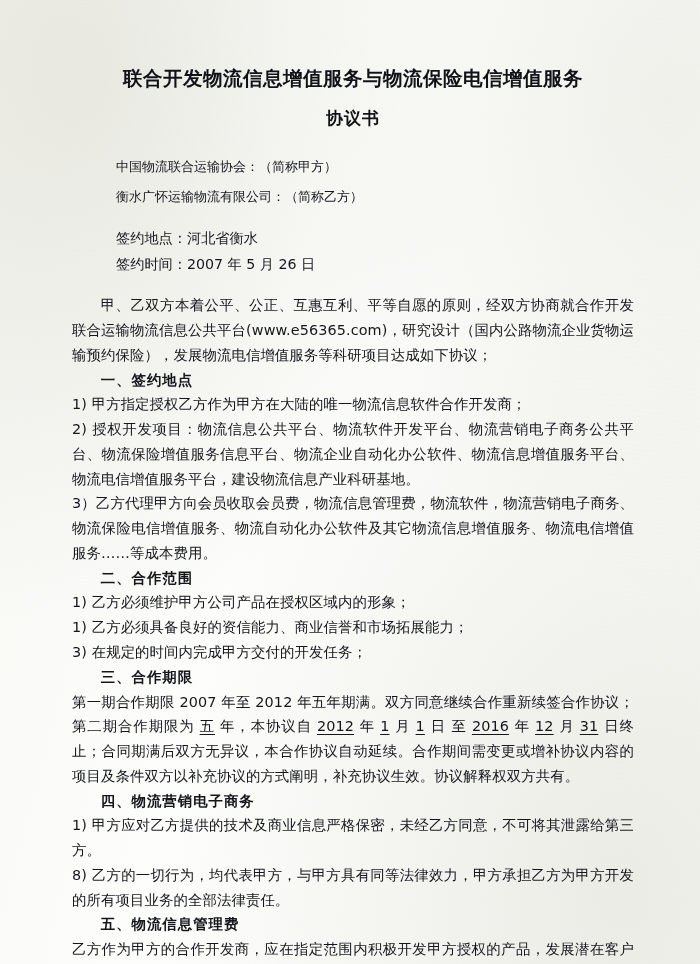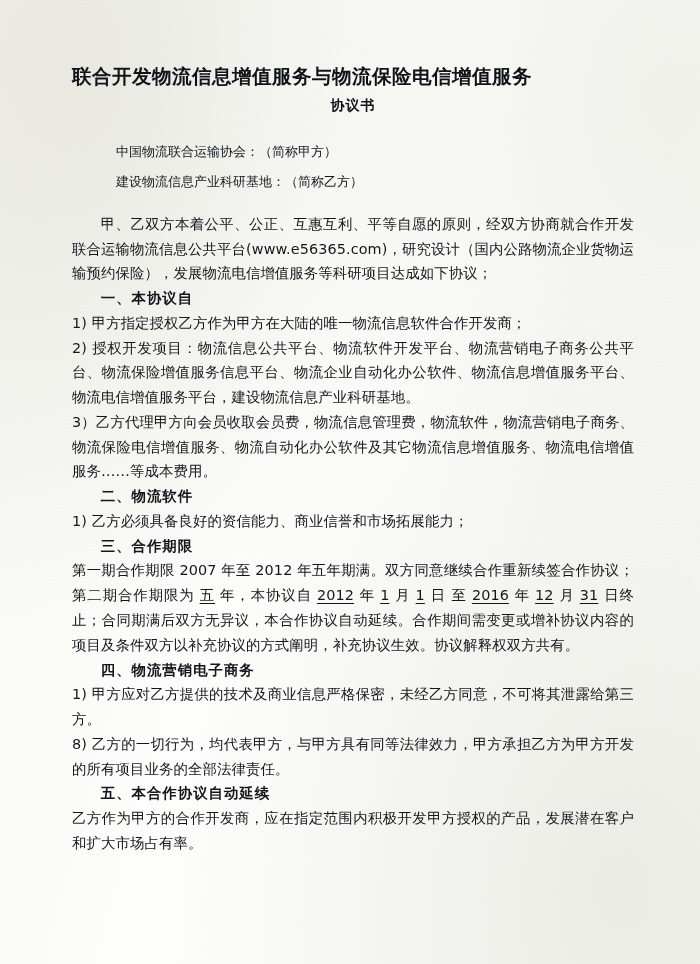--- a/index.html
+++ b/index.html
@@ -34,37 +34,37 @@
       radial-gradient(ellipse at 88% 92%, rgba(228,228,222,0.5) 0%, rgba(255,255,255,0) 50%),
       radial-gradient(ellipse at 95% 10%, rgba(232,232,226,0.45) 0%, rgba(255,255,255,0) 40%);
     mix-blend-mode: multiply;
   }
   .content {
     position: relative;
     z-index: 2;
     padding: 64px 66px 0 72px;
   }
   .doc-title {
-    text-align: left;
-    font-family: Liberation Mono, monospace;
+    text-align: center;
+    font-family: Liberation Serif, serif;
     font-weight: 700;
     font-size: 19.5px;
     letter-spacing: 0.5px;
     color: #101218;
     line-height: 1.5;
     margin: 0 0 2px 0;
   }
   .doc-subtitle {
     text-align: center;
     font-family: "DejaVu Serif", "Liberation Serif", serif;
     font-weight: 700;
-    font-size: 14px;
+    font-size: 17px;
     letter-spacing: 1px;
     color: #101218;
-    margin: 4px 0 22px 0;
+    margin: 14px 0 22px 0;
   }
   .party-block {
     padding-left: 44px;
     font-size: 13px;
     line-height: 2.25;
     color: #15171d;
   }
   .party-line {
     white-space: pre;
   }
@@ -108,42 +108,52 @@
 <div class="page">
   <div class="paper-noise"></div>
 
   <div class="content">
 
     <h1 class="doc-title">联合开发物流信息增值服务与物流保险电信增值服务</h1>
     <h2 class="doc-subtitle">协议书</h2>
 
     <div class="party-block">
       <div class="party-line">中国物流联合运输协会：（简称甲方）</div>
-      <div class="party-line">建设物流信息产业科研基地：（简称乙方）</div>
+      <div class="party-line">衡水广怀运输物流有限公司：（简称乙方）</div>
     </div>
 
+    <div class="sign-block">
+      <div>
+        <span>签约地点：</span><span>河北省衡水</span>
+      </div>
+      <div>
+        <span>签约时间：</span><span>2007 年 5 月 26 日</span>
+      </div>
+    </div>
 
     <div class="body-block">
 
       <p class="para indent">甲、乙双方本着公平、公正、互惠互利、平等自愿的原则，经双方协商就合作开发联合运输物流信息公共平台(www.e56365.com)，研究设计（国内公路物流企业货物运输预约保险），发展物流电信增值服务等科研项目达成如下协议；</p>
 
-      <p class="section-head">一、本协议自</p>
+      <p class="section-head">一、签约地点</p>
       <p class="para">1) 甲方指定授权乙方作为甲方在大陆的唯一物流信息软件合作开发商；</p>
       <p class="para">2) 授权开发项目：物流信息公共平台、物流软件开发平台、物流营销电子商务公共平台、物流保险增值服务信息平台、物流企业自动化办公软件、物流信息增值服务平台、物流电信增值服务平台，建设物流信息产业科研基地。</p>
       <p class="para">3）乙方代理甲方向会员收取会员费，物流信息管理费，物流软件，物流营销电子商务、物流保险电信增值服务、物流自动化办公软件及其它物流信息增值服务、物流电信增值服务……等成本费用。</p>
 
-      <p class="section-head">二、物流软件</p>
+      <p class="section-head">二、合作范围</p>
+      <p class="para">1) 乙方必须维护甲方公司产品在授权区域内的形象；</p>
       <p class="para">1) 乙方必须具备良好的资信能力、商业信誉和市场拓展能力；</p>
+      <p class="para">3) 在规定的时间内完成甲方交付的开发任务；</p>
 
       <p class="section-head">三、合作期限</p>
       <p class="para"><span>第一期合作期限 2007 年至 2012 年五年期满。双方同意继续合作重新续签合作协议；第二期合作期限为</span><span class="u">五</span><span>年，本协议自</span><span class="u">2012</span><span>年</span><span class="u">1</span><span>月</span><span class="u">1</span><span>日 至</span><span class="u">2016</span><span>年</span><span class="u">12</span><span>月</span><span class="u">31</span><span>日终止；合同期满后双方无异议，本合作协议自动延续。合作期间需变更或增补协议内容的项目及条件双方以补充协议的方式阐明，补充协议生效。协议解释权双方共有。</span></p>
 
       <p class="section-head">四、物流营销电子商务</p>
       <p class="para">1) 甲方应对乙方提供的技术及商业信息严格保密，未经乙方同意，不可将其泄露给第三方。</p>
       <p class="para">8) 乙方的一切行为，均代表甲方，与甲方具有同等法律效力，甲方承担乙方为甲方开发的所有项目业务的全部法律责任。</p>
 
-      <p class="section-head">五、本合作协议自动延续</p>
+      <p class="section-head">五、物流信息管理费</p>
       <p class="para">乙方作为甲方的合作开发商，应在指定范围内积极开发甲方授权的产品，发展潜在客户和扩大市场占有率。</p>
 
     </div>
 
   </div>
 </div>
 
 </body></html>

